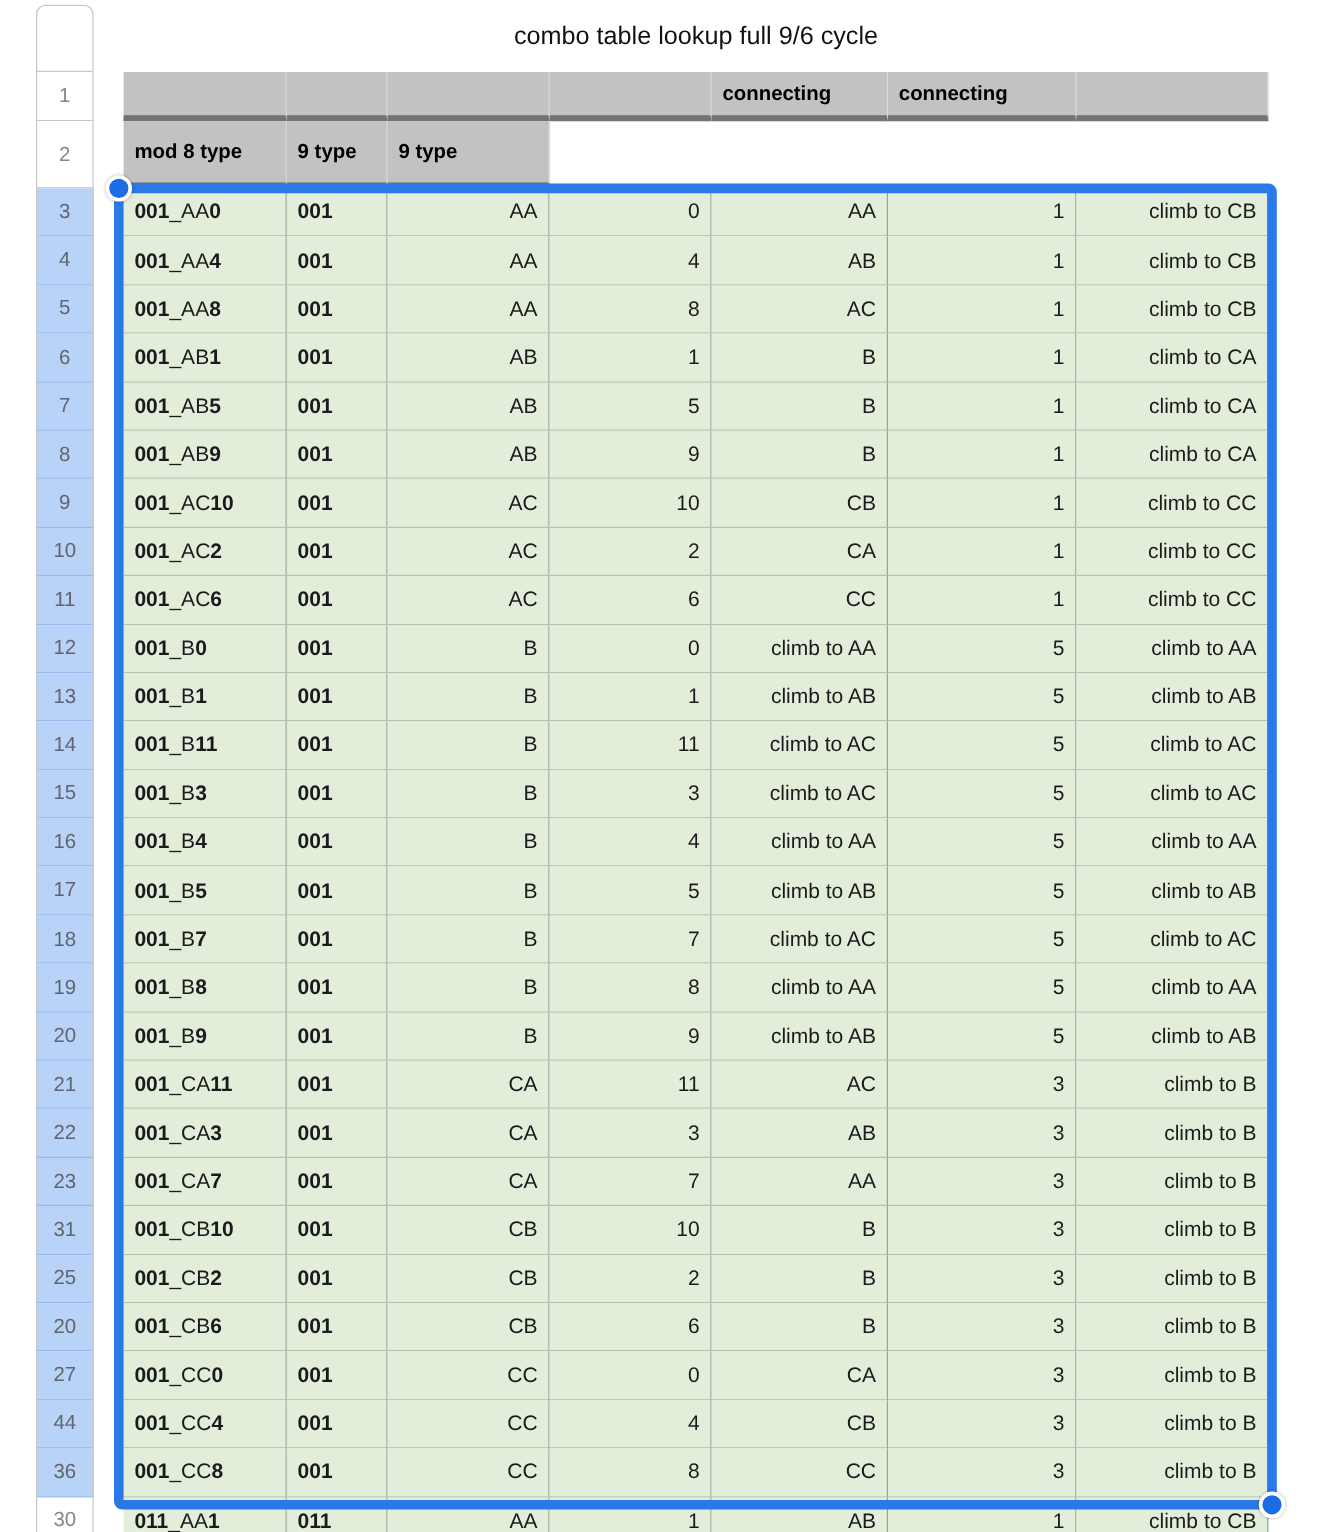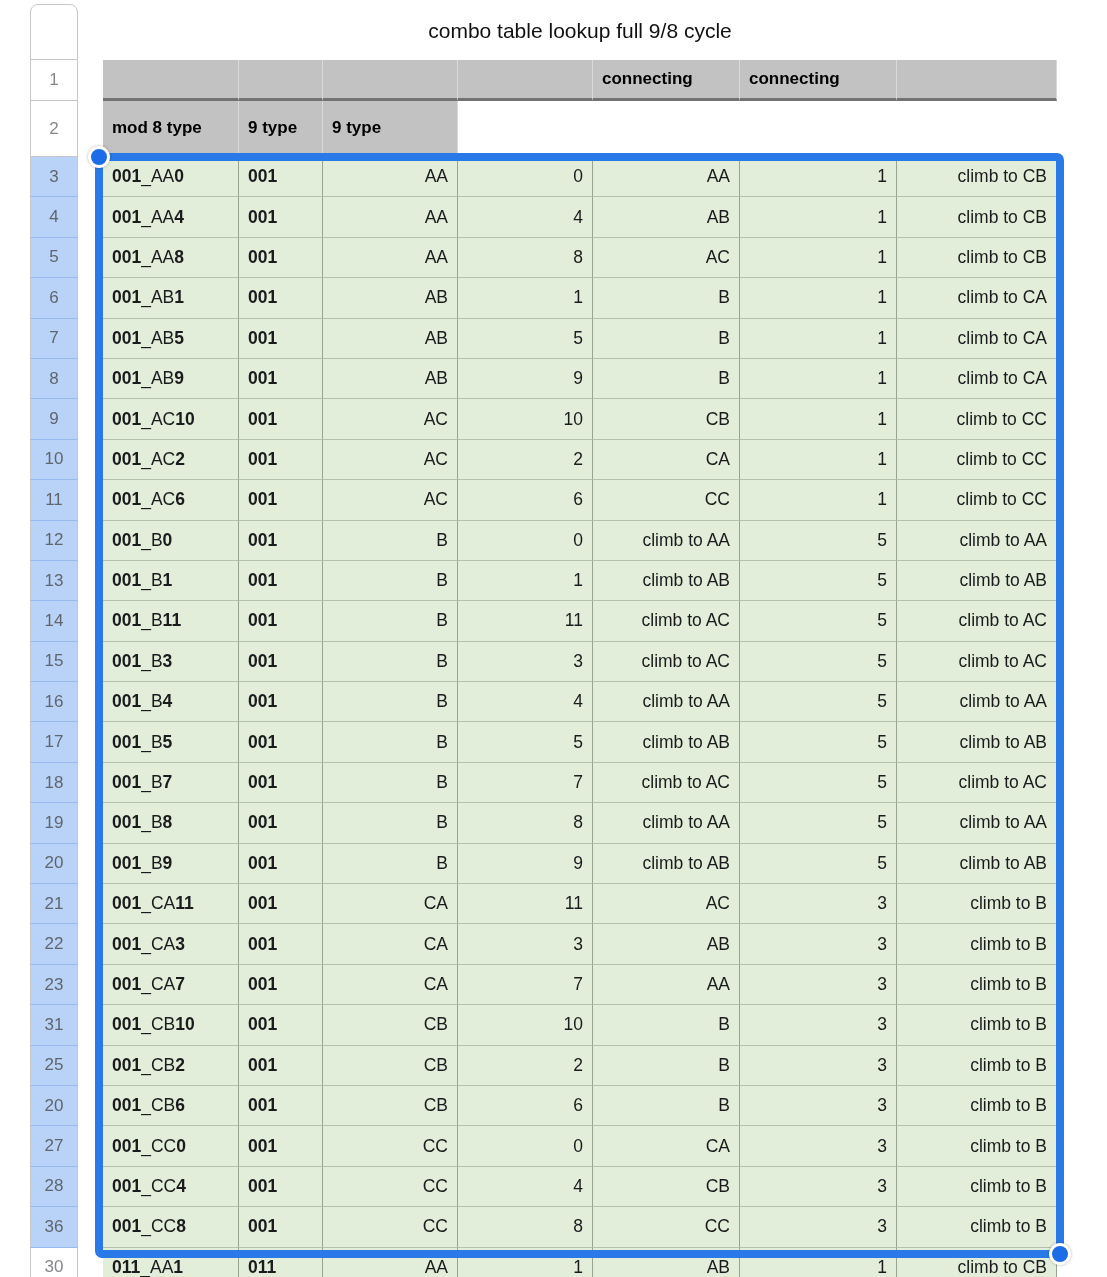--- a/index.html
+++ b/index.html
@@ -22,21 +22,21 @@
   .row-strip .corner{height:56px;border-top:1px solid #c7c7ca;border-radius:8px 8px 0 0;}
   .row-strip .rn{height:40.4px;}
   .row-strip .rn.h1{height:41px;}
   .row-strip .rn.h2{height:56px;}
   .row-strip .rn.sel{background:#b9d3f8;border-bottom-color:#97b9ee;color:#60656d;}
   
   .sheet{position:absolute;left:103px;top:60px;width:954px;}
   .hrow,.tr{display:grid;grid-template-columns:136px 84px 135px 135px 147px 157px 160px;}
   .th{
     box-sizing:border-box;background:#c2c2c2;border-right:1px solid #d9d9d9;
-    border-bottom:3px solid #737373;display:flex;align-items:center;
+    border-bottom:5px solid #737373;display:flex;align-items:center;
     padding:0 9px;font-size:17px;font-weight:bold;color:#000;line-height:1.25;
   }
   .hrow1 .th{height:41px;}
   .hrow2 .th{height:56px;}
   .td{
     box-sizing:border-box;height:40.4px;background:#e2eeda;
     border-right:1px solid #98a394;border-bottom:1px solid #b6c0ae;
     display:flex;align-items:center;padding:0 9px;
     font-size:17.5px;color:#1b1b1d;white-space:nowrap;overflow:hidden;
   }
@@ -52,21 +52,21 @@
     background:#1c6ce8;border:3px solid #fff;box-shadow:0 0 3px rgba(0,0,0,.3);z-index:7;
   }
   .handle.tl{left:-15px;top:-15px;}
   .handle.br{right:-15px;bottom:-15px;}
 </style>
 </head>
 <body>
 
 <div class="screen">
 
-  <div class="title">combo table lookup full 9/8 cycle</div>
+  <div class="title">combo table lookup full 9/6 cycle</div>
 
   <div class="row-strip">
     <div class="cell corner"></div>
 
   <div class="cell rn h1">1</div>
       <div class="cell rn h2">2</div>
       <div class="cell rn sel">3</div>
       <div class="cell rn sel">4</div>
       <div class="cell rn sel">5</div>
       <div class="cell rn sel">6</div>
@@ -84,21 +84,21 @@
       <div class="cell rn sel">18</div>
       <div class="cell rn sel">19</div>
       <div class="cell rn sel">20</div>
       <div class="cell rn sel">21</div>
       <div class="cell rn sel">22</div>
       <div class="cell rn sel">23</div>
       <div class="cell rn sel">31</div>
       <div class="cell rn sel">25</div>
       <div class="cell rn sel">20</div>
       <div class="cell rn sel">27</div>
-      <div class="cell rn sel">28</div>
+      <div class="cell rn sel">44</div>
       <div class="cell rn sel">36</div>
       <div class="cell rn">30</div>
     </div>
 
   <div class="sheet">
     <div class="hrow hrow1">
         <div class="th"></div>
         <div class="th"></div>
         <div class="th"></div>
         <div class="th"></div>

